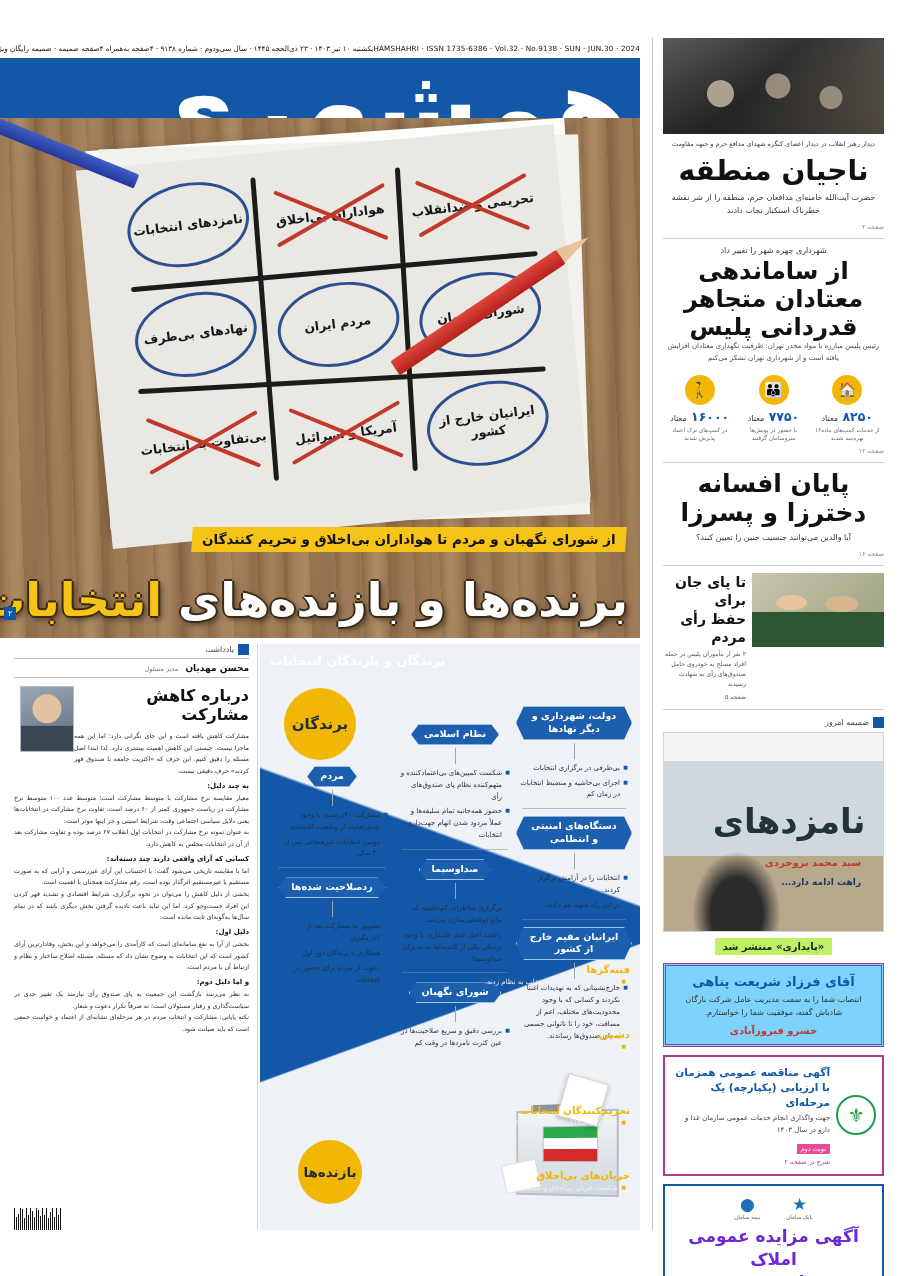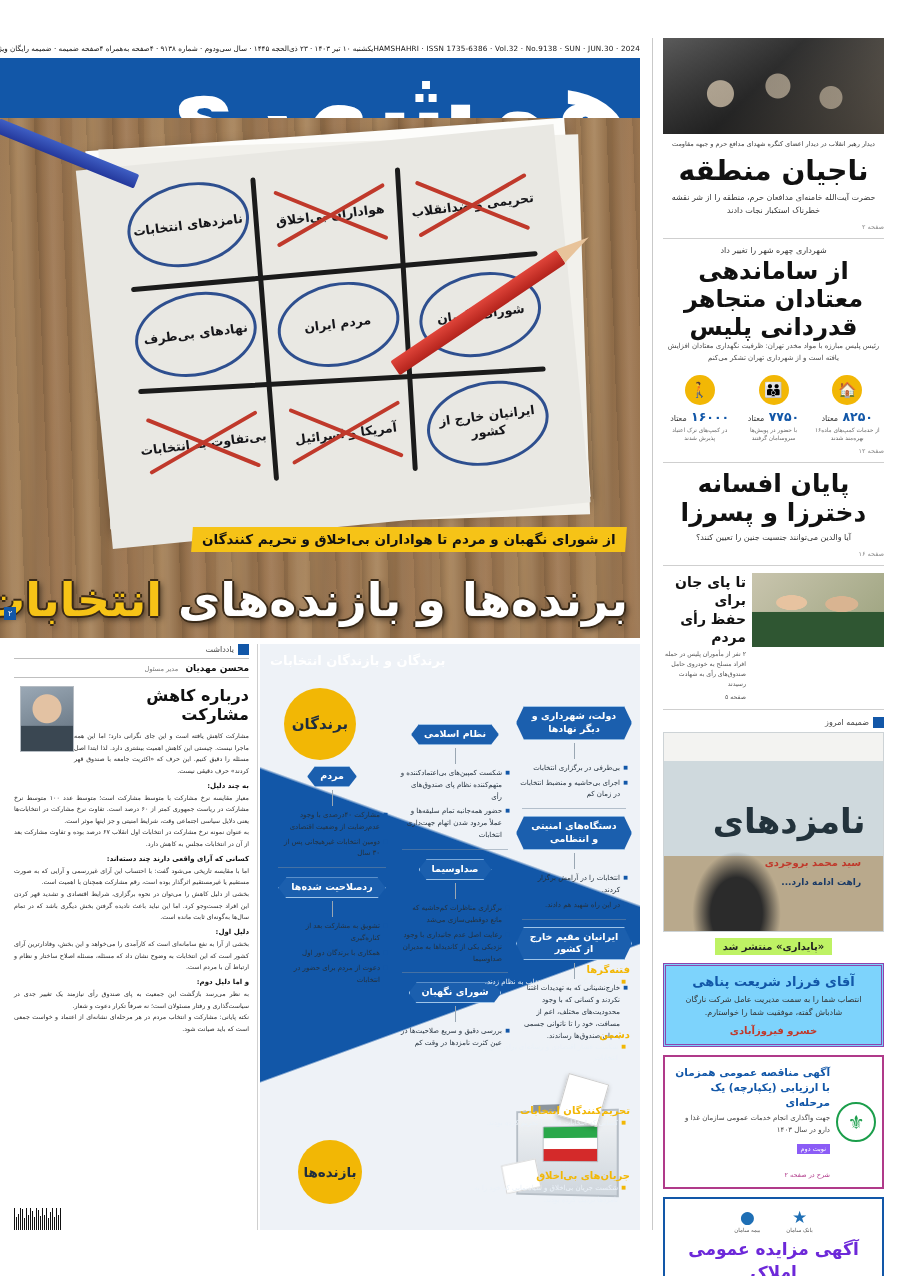--- a/index.html
+++ b/index.html
@@ -225,22 +225,22 @@
   .ad-1 .ad-body { font-size:8px; color:#333; line-height:1.7; margin-top:4px; }
   .ad-1 .ad-sign { font-size:10px; font-weight:bold; color:#c0392b; margin-top:5px; }
 
   .ad-2 { border:2px solid #b03a8a; background:#fff; display:flex; align-items:center; gap:6px; text-align:right; }
   .ad-2 .logo-circle {
     width:40px; height:40px; border-radius:50%; background:#fff; border:2px solid #1b9e4b;
     display:flex; align-items:center; justify-content:center; color:#1b9e4b; font-size:19px; flex:none;
   }
   .ad-2 .a2t { font-size:10.5px; font-weight:bold; color:#1257a8; line-height:1.45; }
   .ad-2 .a2b { font-size:7px; color:#444; line-height:1.6; margin-top:3px; }
-  .ad-2 .a2badge { display:inline-block; background:#8b5cf6; color:#fff; font-size:6.5px; padding:1px 4px; }
-  .ad-2 .a2ref { font-size:6.5px; color:#b03a8a; margin-top:16px; }
+  .ad-2 .a2badge { display:inline-block; background:#ec4899; color:#fff; font-size:6.5px; padding:1px 4px; }
+  .ad-2 .a2ref { font-size:6.5px; color:#b03a8a; margin-top:3px; }
 
   .ad-3 { border:2px solid #1257a8; background:#fff; }
   .ad-3 .logos { display:flex; justify-content:center; gap:26px; margin-bottom:5px; }
   .ad-3 .bl { text-align:center; font-size:5.5px; color:#555; }
   .ad-3 .bl .bi { font-size:17px; color:#1f6fb5; display:block; }
   .ad-3 .a3t { font-size:17px; font-weight:bold; color:#6d28d9; line-height:1.35; }
   .ad-3 .a3ref { font-size:6.5px; color:#555; margin-top:3px; }
 
   
   .info {

